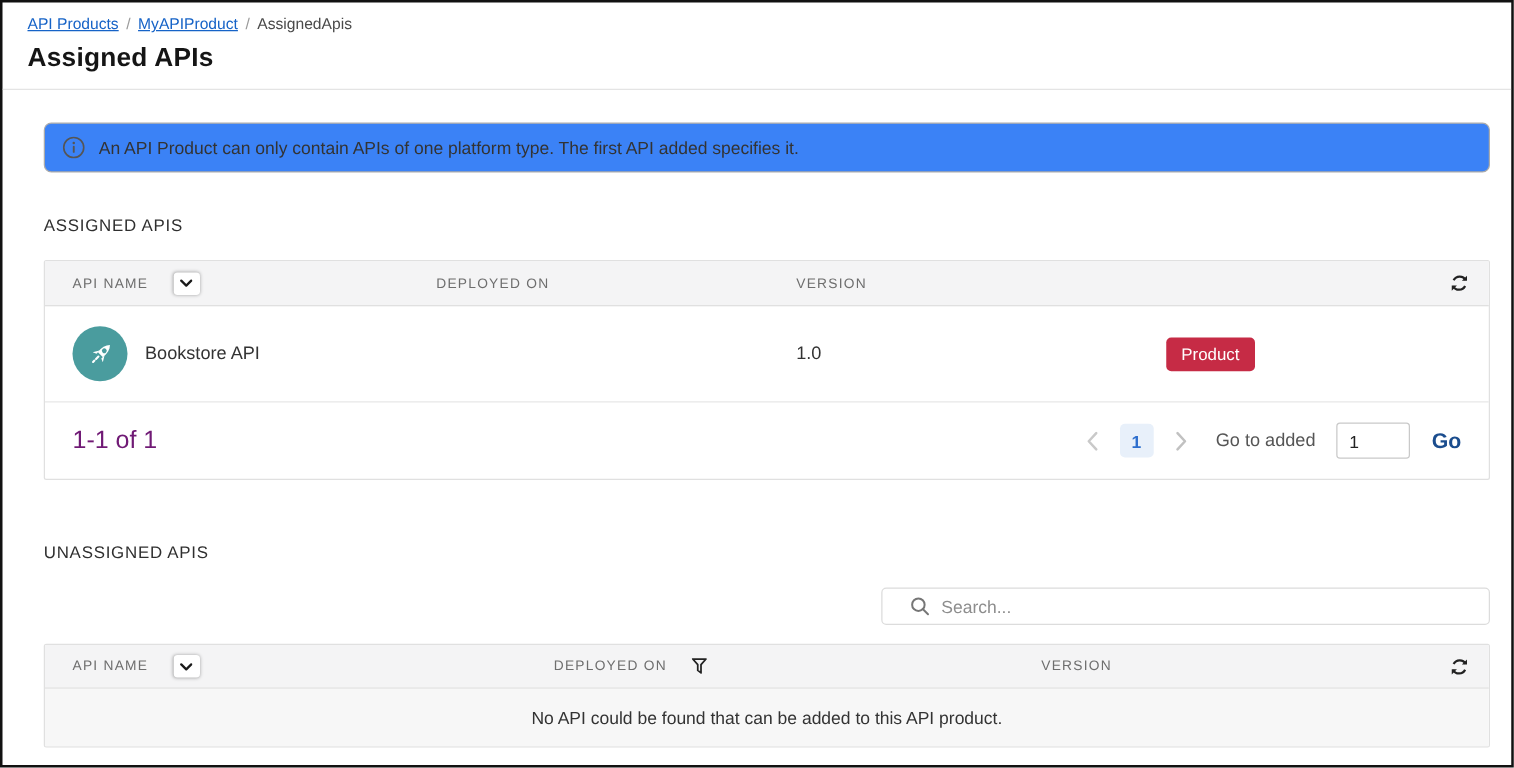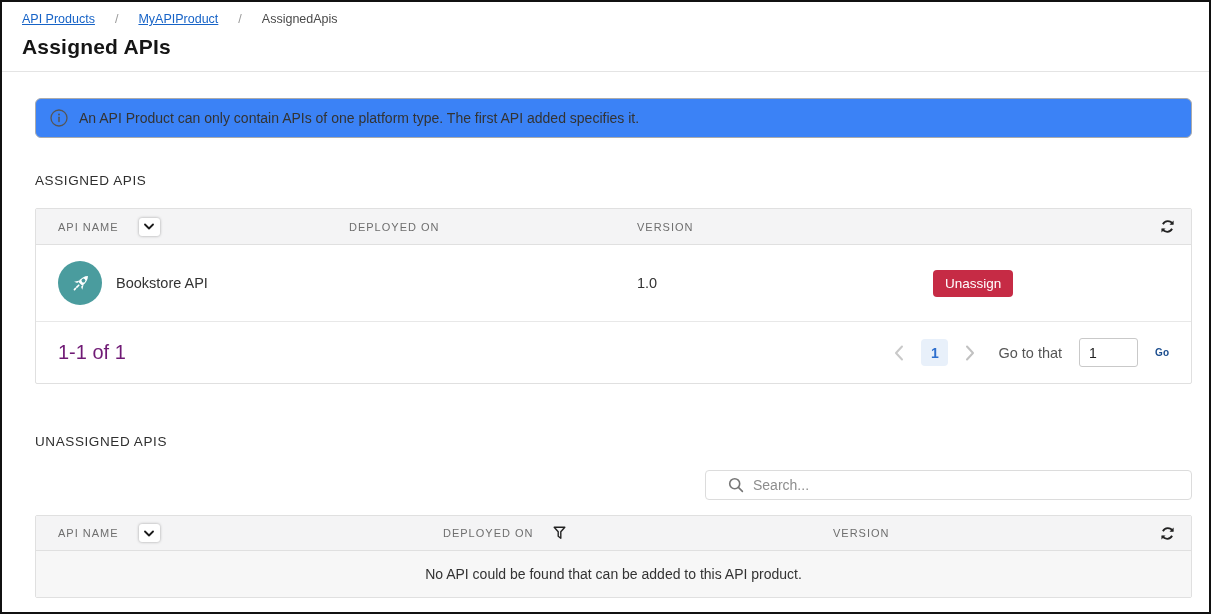--- a/index.html
+++ b/index.html
@@ -6,21 +6,21 @@
   html,body { background:#fff; }
   body {
     width:1211px; height:614px;
     font-family:"Liberation Sans","DejaVu Sans",sans-serif;
     border:2px solid #111;
     overflow:hidden;
     color:#333;
   }
   
   .page-header { padding:10px 20px 0 20px; }
-  .breadcrumb { font-size:12.5px; color:#9a9a9a; display:flex; gap:20px; align-items:center; }
+  .breadcrumb { font-size:12.5px; color:#9a9a9a; display:flex; gap:6px; align-items:center; }
   .breadcrumb a { color:#1663c7; text-decoration:underline; cursor:pointer; }
   .breadcrumb .crumb-current { color:#4a4a4a; }
   .page-title { margin-top:9px; font-size:21px; font-weight:800; color:#151515; letter-spacing:0.2px; padding-bottom:12px; }
   .header-divider { border-bottom:1px solid #e4e4e4; }
 
   
   .content { padding:0 17px 0 33px; }
 
   .info-banner {
     margin-top:26px; height:40px;
@@ -77,21 +77,21 @@
   .page-badge {
     width:27px; height:27px; border-radius:4px; background:#e8f0fa;
     color:#2e6fce; font-weight:700; font-size:14px;
     display:flex; align-items:center; justify-content:center; cursor:pointer;
   }
   .goto-label { font-size:14.5px; color:#555; margin-left:6px; }
   .goto-input {
     width:59px; height:29px; border:1px solid #c9c9c9; border-radius:3px;
     font-size:14px; padding:0 9px; color:#222; font-family:inherit;
   }
-  .go-btn { background:none; border:none; font-weight:700; font-size:10px; color:#1b4d8e; cursor:pointer; font-family:inherit; }
+  .go-btn { background:none; border:none; font-weight:700; font-size:17px; color:#1b4d8e; cursor:pointer; font-family:inherit; }
 
   
   .section-title.second { margin-top:50px; }
   .search-row { margin-top:21px; display:flex; justify-content:flex-end; }
   .search-box {
     width:487px; height:30px; border:1px solid #dcdcdc; border-radius:4px;
     display:flex; align-items:center; padding:0 22px; gap:9px; background:#fff;
   }
   .search-box input {
     border:none; outline:none; flex:1; font-size:14px; color:#444; font-family:inherit; background:transparent;
@@ -175,39 +175,39 @@
               <line x1="12" y1="14.2" x2="12" y2="16.6" stroke="#fff" stroke-width="1.5" stroke-linecap="round"></line>
               <line x1="12" y1="18.2" x2="12" y2="19.6" stroke="#fff" stroke-width="1.5" stroke-linecap="round"></line>
             </g>
           </svg>
         </span>
         <span>Bookstore API</span>
       </div>
       <div class="cell-deployed"></div>
       <div class="cell-version">1.0</div>
       <div class="cell-action">
-        <button class="btn-danger">Unassign</button>
+        <button class="btn-danger">Product</button>
       </div>
     </div>
 
     <div class="pagination-row">
       <span class="range-label">1-1 of 1</span>
       <div class="pager">
         <span class="page-chevron">
           <svg width="10" height="16" viewBox="0 0 10 16">
             <polyline points="8,1.5 2,8 8,14.5" fill="none" stroke="#c9c9c9" stroke-width="2" stroke-linecap="round" stroke-linejoin="round"></polyline>
           </svg>
         </span>
         <span class="page-badge">1</span>
         <span class="page-chevron">
           <svg width="10" height="16" viewBox="0 0 10 16">
             <polyline points="2,1.5 8,8 2,14.5" fill="none" stroke="#c1c1c1" stroke-width="2" stroke-linecap="round" stroke-linejoin="round"></polyline>
           </svg>
         </span>
-        <span class="goto-label">Go to that</span>
+        <span class="goto-label">Go to added</span>
         <input class="goto-input" value="1" style="">
         <button class="go-btn">Go</button>
       </div>
     </div>
   </div>
 
   <div class="section-title second">UNASSIGNED APIS</div>
 
   <div class="search-row">
     <div class="search-box">

